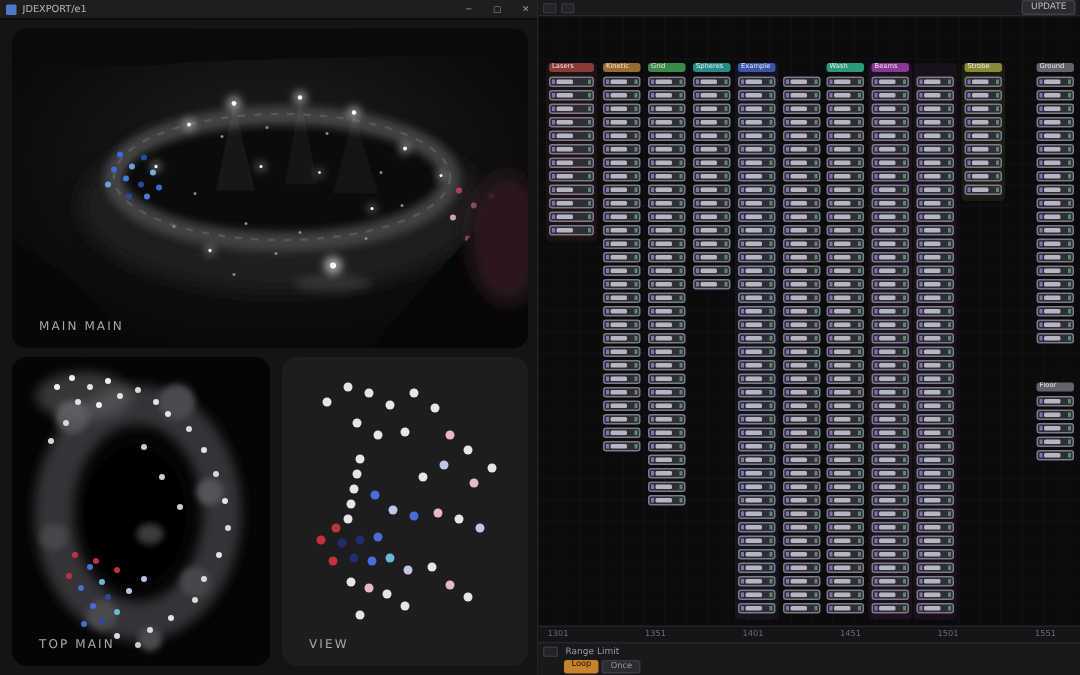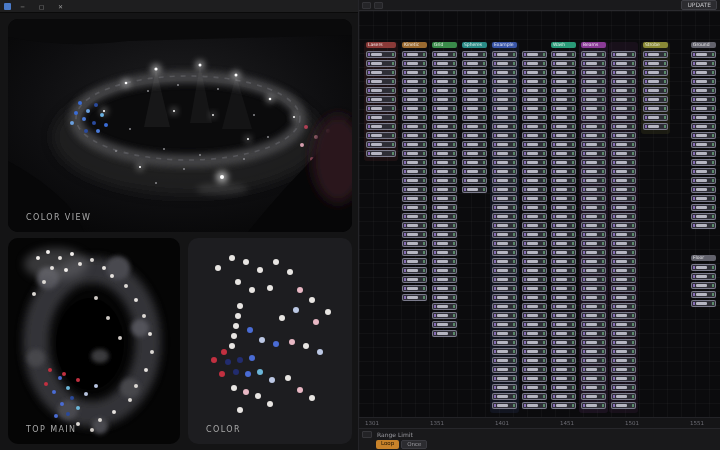--- a/index.html
+++ b/index.html
@@ -55,20 +55,21 @@
   .chip{font-size:5.5px;line-height:7px;padding:0 5px;border-radius:2px}
   .chip.loop{background:#c8822a;color:#201200}
   .chip.once{background:#2c2c30;color:#9a9aa0;border:1px solid #3a3a40}
 </style>
 </head>
 <body>
 
 <div class="app-window">
   <div class="titlebar">
     <span class="titleicon"></span>
+    <span class="titletext">JDEXPORT/e1</span>
     <span class="winbtn">─</span>
     <span class="winbtn">▢</span>
     <span class="winbtn">✕</span>
   </div>
 
   <div class="panel" id="main-view">
     <svg width="344" height="213" viewBox="0 0 344 213">
       <defs>
         <radialGradient id="mvbg" cx="50%" cy="42%" r="80%">
           <stop offset="0%" stop-color="#202022"></stop>
@@ -151,21 +152,21 @@
           <circle cx="108" cy="132" r="1"></circle>
         <circle cx="260" cy="118" r="1"></circle>
           <circle cx="176" cy="150" r="1"></circle>
           <circle cx="148" cy="164" r="1"></circle>
       </g>
       <path d="M0,18 Q60,30 120,22 L344,16 L344,0 L0,0 Z" fill="#0a0a0b"></path>
       <path d="M0,213 L0,142 Q34,160 58,184 Q70,198 76,213 Z" fill="#070708"></path>
       <path d="M344,213 L344,96 Q316,128 282,164 Q258,190 240,213 Z" fill="#060607"></path>
       <ellipse cx="330" cy="140" rx="26" ry="44" fill="#2a161c" filter="url(#b6)"></ellipse>
     </svg>
-    <span class="panel-label">COLOR VIEW</span>
+    <span class="panel-label">MAIN MAIN</span>
   </div>
 
   <div class="panel" id="top-view">
     <svg width="172" height="206" viewBox="0 0 172 206">
       <defs>
         <filter id="tb4" x="-80%" y="-80%" width="260%" height="260%">
             <feGaussianBlur stdDeviation="4"></feGaussianBlur>
           </filter>
         <filter id="tb2" x="-80%" y="-80%" width="260%" height="260%">
             <feGaussianBlur stdDeviation="2"></feGaussianBlur>
@@ -270,21 +271,21 @@
         <span class="dot" style="left: 84px; top: 142px; background: rgb(188, 200, 228);"></span>
         <span class="dot" style="left: 100px; top: 140px; background: rgb(232, 229, 226);"></span>
         <span class="dot" style="left: 46px; top: 150px; background: rgb(232, 229, 226);"></span>
         <span class="dot" style="left: 58px; top: 154px; background: rgb(232, 184, 196);"></span>
         <span class="dot" style="left: 70px; top: 158px; background: rgb(232, 229, 226);"></span>
         <span class="dot" style="left: 112px; top: 152px; background: rgb(232, 184, 196);"></span>
         <span class="dot" style="left: 124px; top: 160px; background: rgb(232, 229, 226);"></span>
         <span class="dot" style="left: 82px; top: 166px; background: rgb(232, 229, 226);"></span>
         <span class="dot" style="left: 52px; top: 172px; background: rgb(232, 229, 226);"></span>
       </div>
-    <span class="panel-label">COLOR</span>
+    <span class="panel-label">VIEW</span>
   </div>
 </div>
 
 <div class="editor">
   <div class="etoolbar">
     <span class="ticon"></span>
     <span class="ticon"></span>
     <span class="tspacer"></span>
     <span class="tbtn">UPDATE</span>
   </div>

